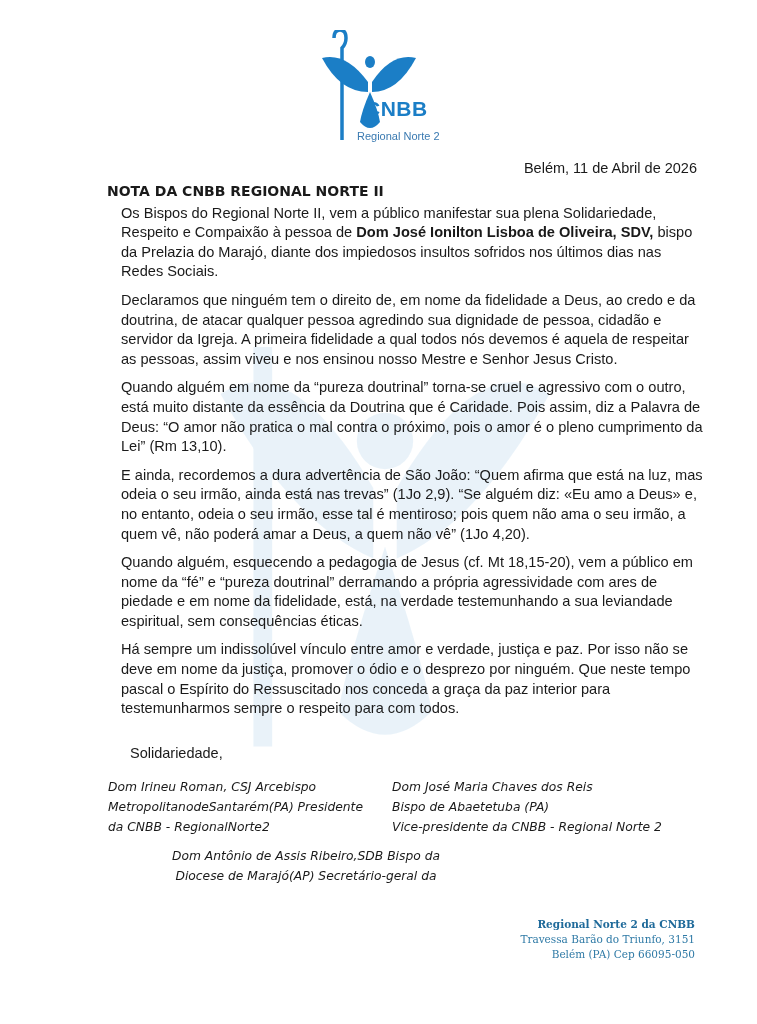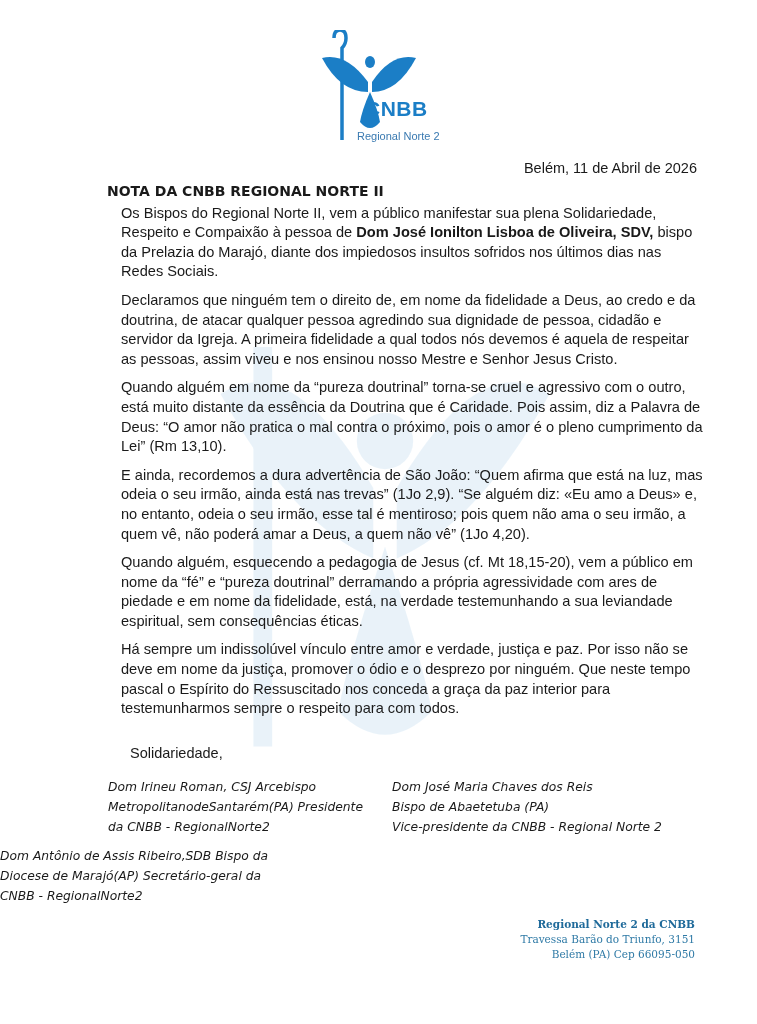--- a/index.html
+++ b/index.html
@@ -11,21 +11,21 @@
   .date { position: absolute; right: 60px; top: 160px; font-size: 14.5px; }
   .content { position: absolute; left: 107px; top: 182px; width: 600px; font-size: 14.6px; line-height: 19.6px; }
   .title { font-family: "DejaVu Sans", sans-serif; font-weight: bold; font-size: 14px; margin: 0 0 2px 0; }
   .para { margin: 0 0 9px 14px; }
   .para strong { font-weight: bold; }
   .closing { position: absolute; left: 130px; top: 745px; font-size: 14.5px; }
   .sig { position: absolute; font-style: italic; font-family: "DejaVu Sans", sans-serif; font-size: 12.3px; line-height: 20px; color: #1a1a1a; }
   .sig div { white-space: nowrap; }
   .sig-left { left: 108px; top: 777px; }
   .sig-right { left: 392px; top: 777px; }
-  .sig-center { left: 0; width: 612px; top: 846px; }
+  .sig-center { left: 0; width: 612px; top: 846px; text-align: center; }
   .footer { position: absolute; right: 62px; top: 917px; text-align: right; font-family: "DejaVu Serif", serif; font-size: 10.5px; line-height: 15px; color: #2f7aa6; }
   .footer .f-title { font-weight: bold; color: #1f6a9a; }
 </style>
 </head>
 <body>
 
 <svg class="watermark" viewBox="0 0 200 200">
   <path d="M30 40 Q60 20 95 80 L95 110 Q60 95 30 40 Z" fill="#1b7ec6"></path>
   <path d="M170 40 Q140 20 105 80 L105 110 Q140 95 170 40 Z" fill="#1b7ec6"></path>
   <circle cx="100" cy="60" r="12" fill="#1b7ec6"></circle>
@@ -63,20 +63,19 @@
   <div>da CNBB - RegionalNorte2</div>
 </div>
 <div class="sig sig-right">
   <div>Dom José Maria Chaves dos Reis</div>
   <div>Bispo de Abaetetuba (PA)</div>
   <div>Vice-presidente da CNBB - Regional Norte 2</div>
 </div>
 <div class="sig sig-center">
   <div>Dom Antônio de Assis Ribeiro,SDB Bispo da</div>
   <div>Diocese de Marajó(AP) Secretário-geral da</div>
-  <div>CNBB - RegionalNorte2</div>
 </div>
 
 <div class="footer">
   <div class="f-title">Regional Norte 2 da CNBB</div>
   <div>Travessa Barão do Triunfo, 3151</div>
   <div>Belém (PA) Cep 66095-050</div>
 </div>
 
 </body></html>

